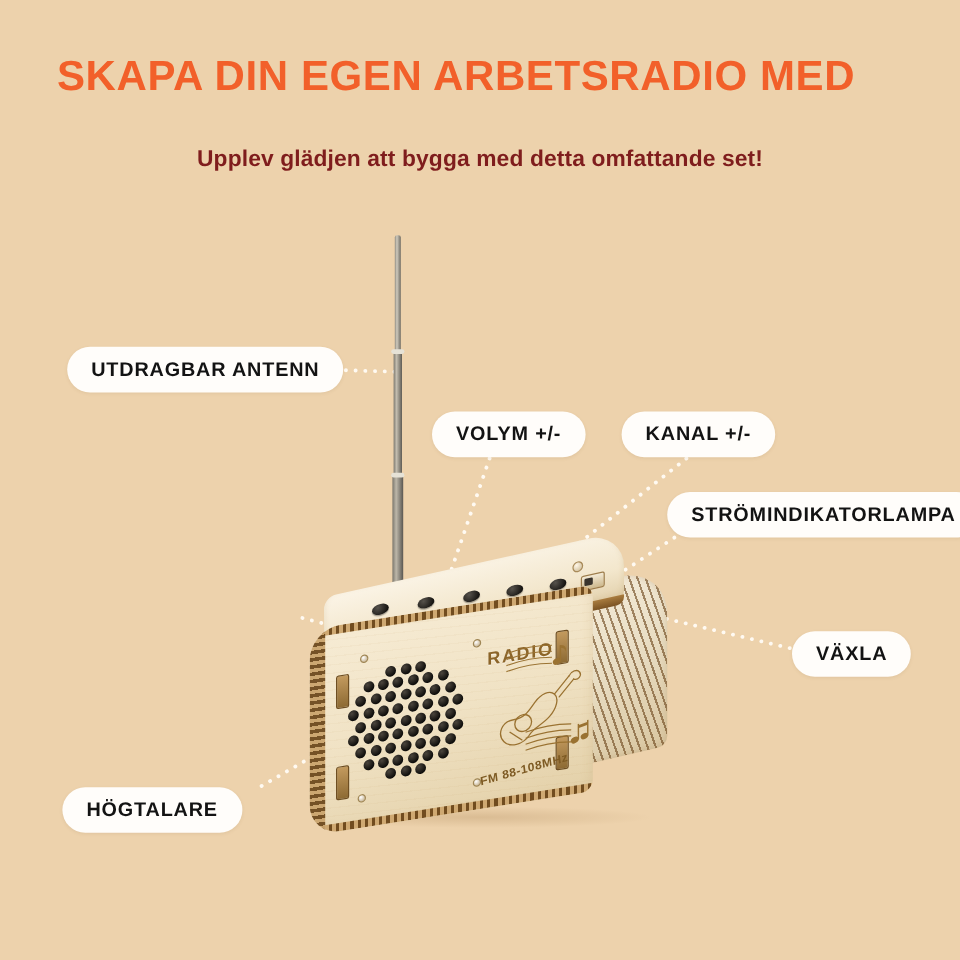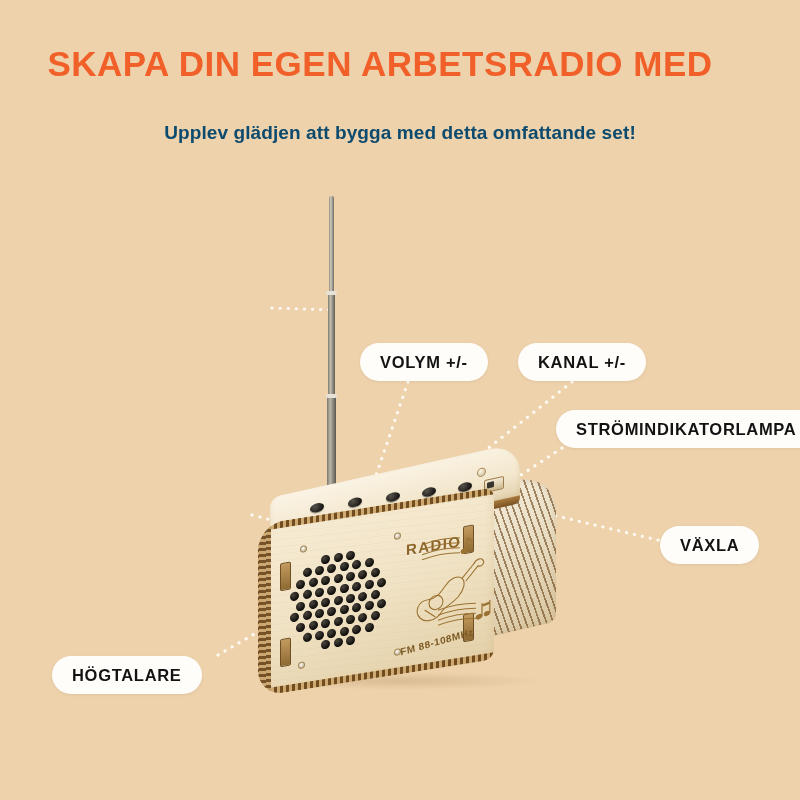--- a/index.html
+++ b/index.html
@@ -19,21 +19,21 @@
     font-size:35px;
     font-weight:bold;
     letter-spacing:0.5px;
     line-height:1.16;
     text-transform:uppercase;
   }
   .headline .ln{display:block;}
   .subtitle{
     position:absolute;left:0;top:122px;width:800px;
     text-align:center;
-    color:#0c4a6e;
+    color:#7f1d1d;
     font-size:19px;
     font-weight:bold;
     letter-spacing:0.1px;
   }
 
   
   .pill{
     position:absolute;
     background:#fffdfa;
     border-radius:22px;
@@ -386,20 +386,23 @@
               <path d="M46.4 7 l7.4 -1.6 v2.6 l-7.4 1.6z"></path>
             </g>
           </svg>
         </div>
       </div>
     </div>
   </div>
 
   <div class="shadow"></div>
 
+  <div class="pill" style="left:56px;top:289px;">
+    <span>UTDRAGBAR ANTENN</span>
+  </div>
 
   <div class="pill" style="left:360px;top:343px;">
     <span>VOLYM +/-</span>
   </div>
 
   <div class="pill" style="left:518px;top:343px;">
     <span>KANAL +/-</span>
   </div>
 
   <div class="pill" style="left:556px;top:410px;">

